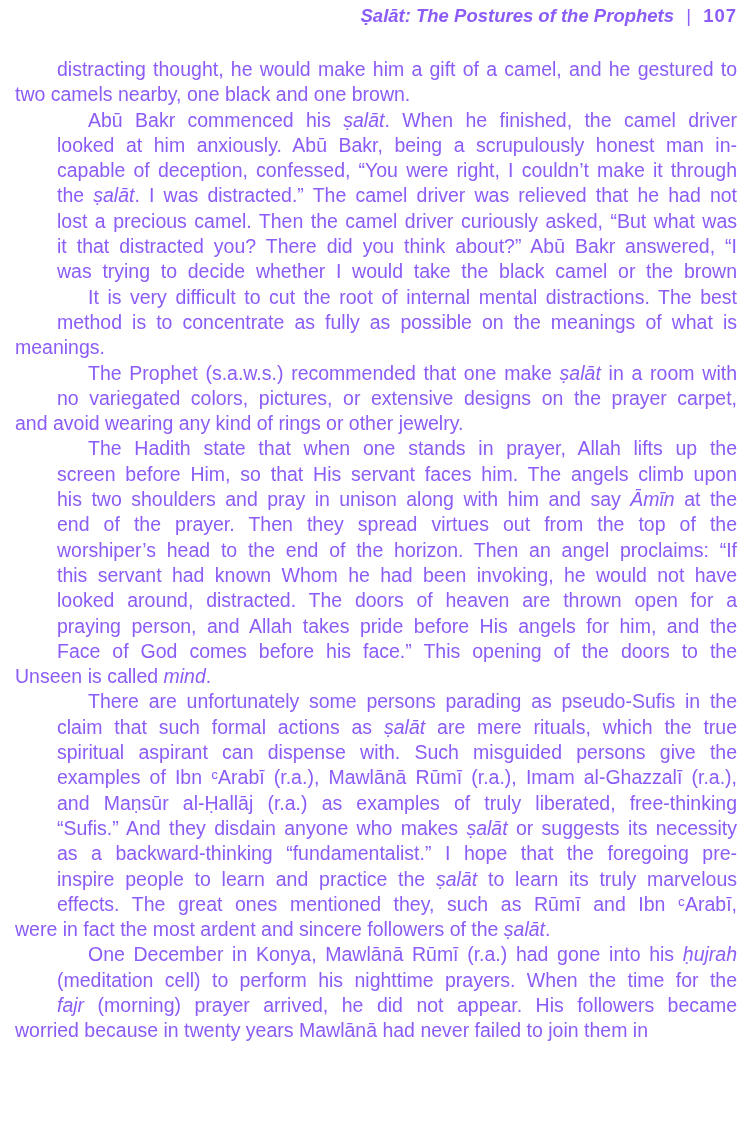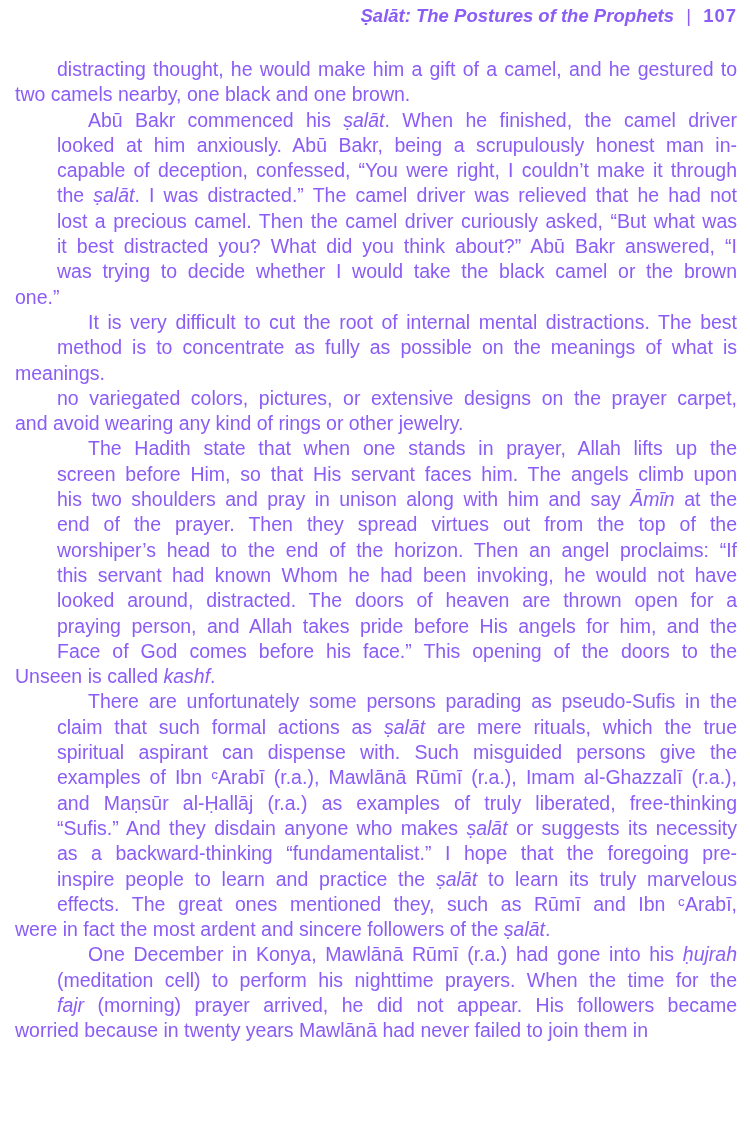--- a/index.html
+++ b/index.html
@@ -57,38 +57,38 @@
   </div>
 
   <div class="text-block">
       <div class="line jl">distracting thought, he would make him a gift of a camel, and he gestured to</div>
       <div class="line">two camels nearby, one black and one brown.</div>
       <div class="line jl ind">Abū Bakr commenced his <i>ṣalāt</i>. When he finished, the camel driver</div>
       <div class="line jl">looked at him anxiously. Abū Bakr, being a scrupulously honest man in-</div>
       <div class="line jl">capable of deception, confessed, “You were right, I couldn’t make it through</div>
       <div class="line jl">the <i>ṣalāt</i>. I was distracted.” The camel driver was relieved that he had not</div>
       <div class="line jl">lost a precious camel. Then the camel driver curiously asked, “But what was</div>
-      <div class="line jl">it best distracted you? What did you think about?” Abū Bakr answered, “I</div>
+      <div class="line jl">it that distracted you? There did you think about?” Abū Bakr answered, “I</div>
       <div class="line jl">was trying to decide whether I would take the black camel or the brown</div>
-      <div class="line">one.”</div>
       <div class="line jl ind">It is very difficult to cut the root of internal mental distractions. The best</div>
       <div class="line jl">method is to concentrate as fully as possible on the meanings of what is</div>
       <div class="line">meanings.</div>
+      <div class="line jl ind">The Prophet (s.a.w.s.) recommended that one make <i>ṣalāt</i> in a room with</div>
       <div class="line jl">no variegated colors, pictures, or extensive designs on the prayer carpet,</div>
       <div class="line">and avoid wearing any kind of rings or other jewelry.</div>
       <div class="line jl ind">The Hadith state that when one stands in prayer, Allah lifts up the</div>
       <div class="line jl">screen before Him, so that His servant faces him. The angels climb upon</div>
       <div class="line jl">his two shoulders and pray in unison along with him and say <i>Āmīn</i> at the</div>
       <div class="line jl">end of the prayer. Then they spread virtues out from the top of the</div>
       <div class="line jl">worshiper’s head to the end of the horizon. Then an angel proclaims: “If</div>
       <div class="line jl">this servant had known Whom he had been invoking, he would not have</div>
       <div class="line jl">looked around, distracted. The doors of heaven are thrown open for a</div>
       <div class="line jl">praying person, and Allah takes pride before His angels for him, and the</div>
       <div class="line jl">Face of God comes before his face.” This opening of the doors to the</div>
-      <div class="line">Unseen is called <i>kashf</i>.</div>
+      <div class="line">Unseen is called <i>mind</i>.</div>
       <div class="line jl ind">There are unfortunately some persons parading as pseudo-Sufis in the</div>
       <div class="line jl">claim that such formal actions as <i>ṣalāt</i> are mere rituals, which the true</div>
       <div class="line jl">spiritual aspirant can dispense with. Such misguided persons give the</div>
       <div class="line jl">examples of Ibn ᶜArabī (r.a.), Mawlānā Rūmī (r.a.), Imam al-Ghazzalī (r.a.),</div>
       <div class="line jl">and Maṇsūr al-Ḥallāj (r.a.) as examples of truly liberated, free-thinking</div>
       <div class="line jl">“Sufis.” And they disdain anyone who makes <i>ṣalāt</i> or suggests its necessity</div>
       <div class="line jl">as a backward-thinking “fundamentalist.” I hope that the foregoing pre-</div>
       <div class="line jl">inspire people to learn and practice the <i>ṣalāt</i> to learn its truly marvelous</div>
       <div class="line jl">effects. The great ones mentioned they, such as Rūmī and Ibn ᶜArabī,</div>
       <div class="line">were in fact the most ardent and sincere followers of the <i>ṣalāt</i>.</div>

